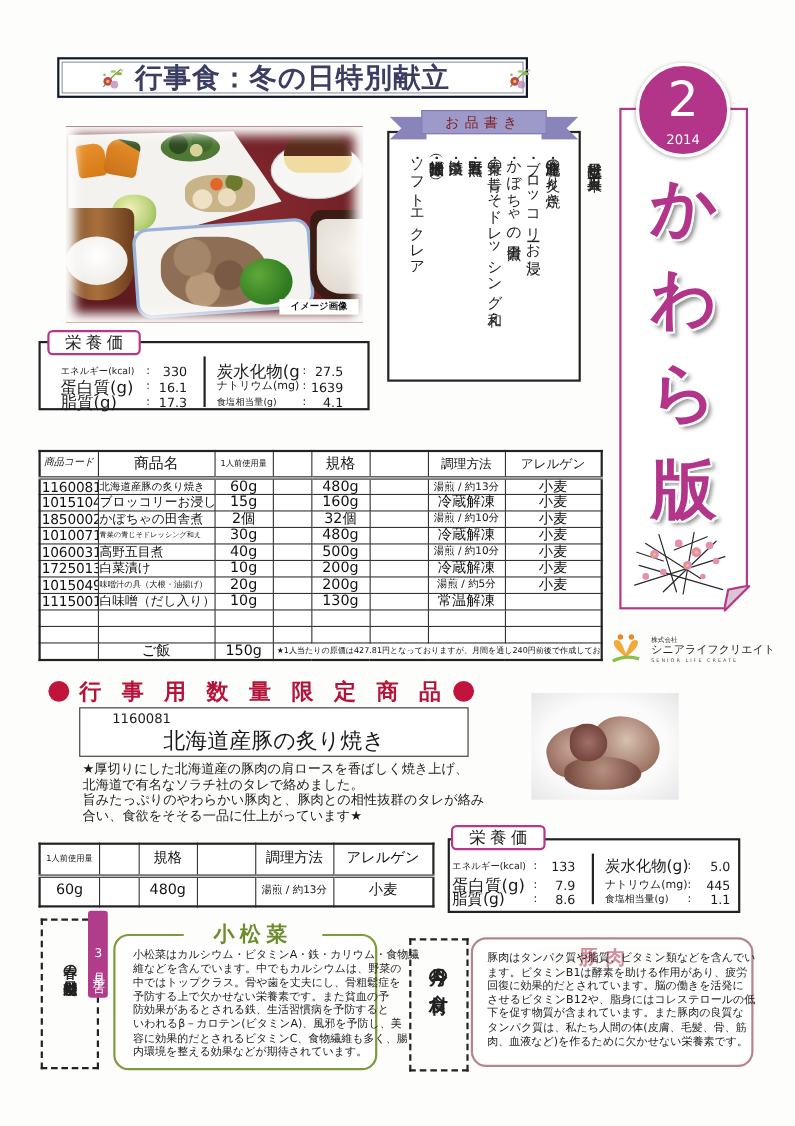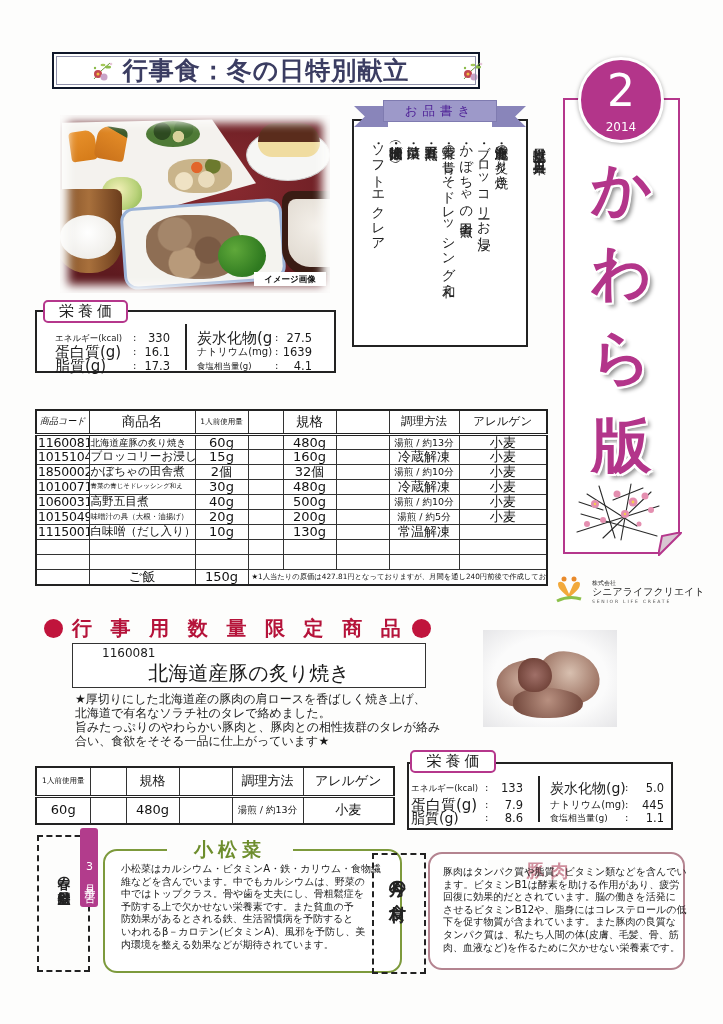--- a/index.html
+++ b/index.html
@@ -34,21 +34,21 @@
 .ph-soup{left:222px;top:76px;width:52px;height:84px;border-radius:10px 0 0 26px;background:#3a1c14;}
 .ph-soup-in{left:228px;top:84px;width:46px;height:68px;border-radius:8px 0 0 22px;background:radial-gradient(circle at 60% 40%,#f4f0ea,#ddd6cc);}
 .ph-vignette{left:0;top:0;right:0;bottom:0;box-shadow:inset 0 0 10px 8px #fdfdfc;}
 .ph-caption{left:194px;top:157px;width:72px;height:14px;background:#fff;font-size:8.5px;font-weight:bold;line-height:14px;text-align:center;color:#111;}
 
 
 .menu-box{left:352px;top:119px;width:176px;height:228px;border:2px solid #222;background:#fff;}
 .ribbon-tail{top:106px;width:34px;height:21px;background:#8985ba;}
 .tail-left{left:354px;clip-path:polygon(0 0,100% 0,100% 100%,0 100%,32% 50%);}
 .tail-right{left:492px;clip-path:polygon(0 0,100% 0,68% 50%,100% 100%,0 100%);}
-.ribbon{left:383px;top:100px;width:114px;height:22px;background:#9d99c9;border:1px solid #7f7bb0;text-align:center;font-size:12.5px;line-height:20px;letter-spacing:5px;color:#4c1d95;}
+.ribbon{left:383px;top:100px;width:114px;height:22px;background:#9d99c9;border:1px solid #7f7bb0;text-align:center;font-size:12.5px;line-height:20px;letter-spacing:5px;color:#7f1d1d;}
 .menu-list{left:368px;top:136px;width:142px;height:212px;writing-mode:vertical-rl;font-size:13.4px;line-height:17.6px;color:#222;}
 .menu-item{display:block;white-space:nowrap;}
 .menu-date{left:531px;top:138px;width:17px;height:215px;writing-mode:vertical-rl;font-size:13.4px;line-height:17px;color:#222;white-space:nowrap;}
 .menu-date .d2{margin-inline-start:13px;}
 
 
 .mast-box{left:563px;top:98px;width:117px;height:456px;border:2.5px solid #b5378c;background:#fff;}
 .mast-fold{left:658px;top:532px;width:24px;height:24px;}
 .mast-circle{left:578px;top:57px;width:86px;height:86px;border-radius:50%;background:#b3358a;border:3px solid #fff;box-shadow:0 1px 4px rgba(0,0,0,.35);text-align:center;color:#fff;}
 .mast-num{position:absolute;left:0;right:0;top:8px;font-size:44px;line-height:46px;}
@@ -128,21 +128,21 @@
 .stable tr.hrow{height:29px;}
 .stable tr{height:28px;}
 .stable th{border-bottom:3px double #222;}
 .sw1{width:54px}.sw2{width:36px}.sw3{width:53px}.sw4{width:53px}.sw5{width:71px}.sw6{width:91px}
 
 
 .next-box{left:37px;top:835px;width:53px;height:137px;border:2px dashed #222;}
 .next-title{left:56px;top:868px;width:16px;height:100px;writing-mode:vertical-rl;text-orientation:upright;font-size:12.5px;font-weight:bold;line-height:16px;color:#222;white-space:nowrap;}
 .next-tag{left:80px;top:828px;width:18px;height:79px;background:#b23c8c;border-radius:3px;writing-mode:vertical-rl;text-orientation:upright;color:#fff;font-size:11px;line-height:18px;text-align:center;padding-top:11px;letter-spacing:2.5px;white-space:nowrap;}
 .ing-box{border-radius:14px;background:#fff;}
-.komatsuna{left:103px;top:849px;width:299px;height:124px;border:2.5px solid #7d9a3c;}
+.komatsuna{left:103px;top:849px;width:240px;height:124px;border:2.5px solid #7d9a3c;}
 .pork-box{left:428px;top:852px;width:257px;height:118px;border:2px solid #b48490;}
 .ing-title{position:absolute;top:-13px;height:22px;background:#fdfdfc;text-align:center;font-weight:bold;line-height:22px;white-space:nowrap;}
 .komatsuna .ing-title{left:62px;width:126px;font-size:19px;letter-spacing:5px;color:#6d8d2c;}
 .pork-box .ing-title{left:58px;width:125px;font-size:18px;letter-spacing:6px;color:#cf8f9d;margin-top:19px;}
 .ing-lines{position:absolute;font-size:10px;line-height:12.6px;color:#1a1a1a;}
 .ing-lines div{white-space:nowrap;}
 .komatsuna .ing-lines{left:16px;top:12px;}
 .pork-box .ing-lines{left:13px;top:12px;}
 .month-box{left:372px;top:853px;width:54px;height:121px;border:2px dashed #222;}
 .month-label{left:388px;top:866px;width:20px;height:100px;writing-mode:vertical-rl;text-orientation:upright;font-size:17px;font-weight:bold;line-height:20px;letter-spacing:1.6px;color:#222;white-space:nowrap;}
@@ -365,20 +365,30 @@
     <td class="code">1060031</td>
     <td class="pname">高野五目煮</td>
     <td class="ctr">40g</td>
     <td></td>
     <td class="ctr">500g</td>
     <td></td>
     <td class="ctr msm">湯煎 / 約10分</td>
     <td class="ctr">小麦</td>
   </tr>
   <tr>
+    <td class="code">1725013</td>
+    <td class="pname">白菜漬け</td>
+    <td class="ctr">10g</td>
+    <td></td>
+    <td class="ctr">200g</td>
+    <td></td>
+    <td class="ctr">冷蔵解凍</td>
+    <td class="ctr">小麦</td>
+  </tr>
+  <tr>
     <td class="code">1015049</td>
     <td class="pname xs2">味噌汁の具（大根・油揚げ）</td>
     <td class="ctr">20g</td>
     <td></td>
     <td class="ctr">200g</td>
     <td></td>
     <td class="ctr msm">湯煎 / 約5分</td>
     <td class="ctr">小麦</td>
   </tr>
   <tr>
@@ -508,20 +518,21 @@
 
 <div class="ing-box komatsuna abs">
   <div class="ing-title">小松菜</div>
   <div class="ing-lines">
     <div>小松菜はカルシウム・ビタミンA・鉄・カリウム・食物繊</div>
     <div>維などを含んでいます。中でもカルシウムは、野菜の</div>
     <div>中ではトップクラス。骨や歯を丈夫にし、骨粗鬆症を</div>
     <div>予防する上で欠かせない栄養素です。また貧血の予</div>
     <div>防効果があるとされる鉄、生活習慣病を予防すると</div>
     <div>いわれるβ－カロテン(ビタミンA)、風邪を予防し、美</div>
+    <div>容に効果的だとされるビタミンC、食物繊維も多く、腸</div>
     <div>内環境を整える効果などが期待されています。</div>
   </div>
 </div>
 
 <div class="month-box abs"></div>
 <div class="month-label abs">今月の食材</div>
 
 <div class="ing-box pork-box abs">
   <div class="ing-title">豚肉</div>
   <div class="ing-lines">

